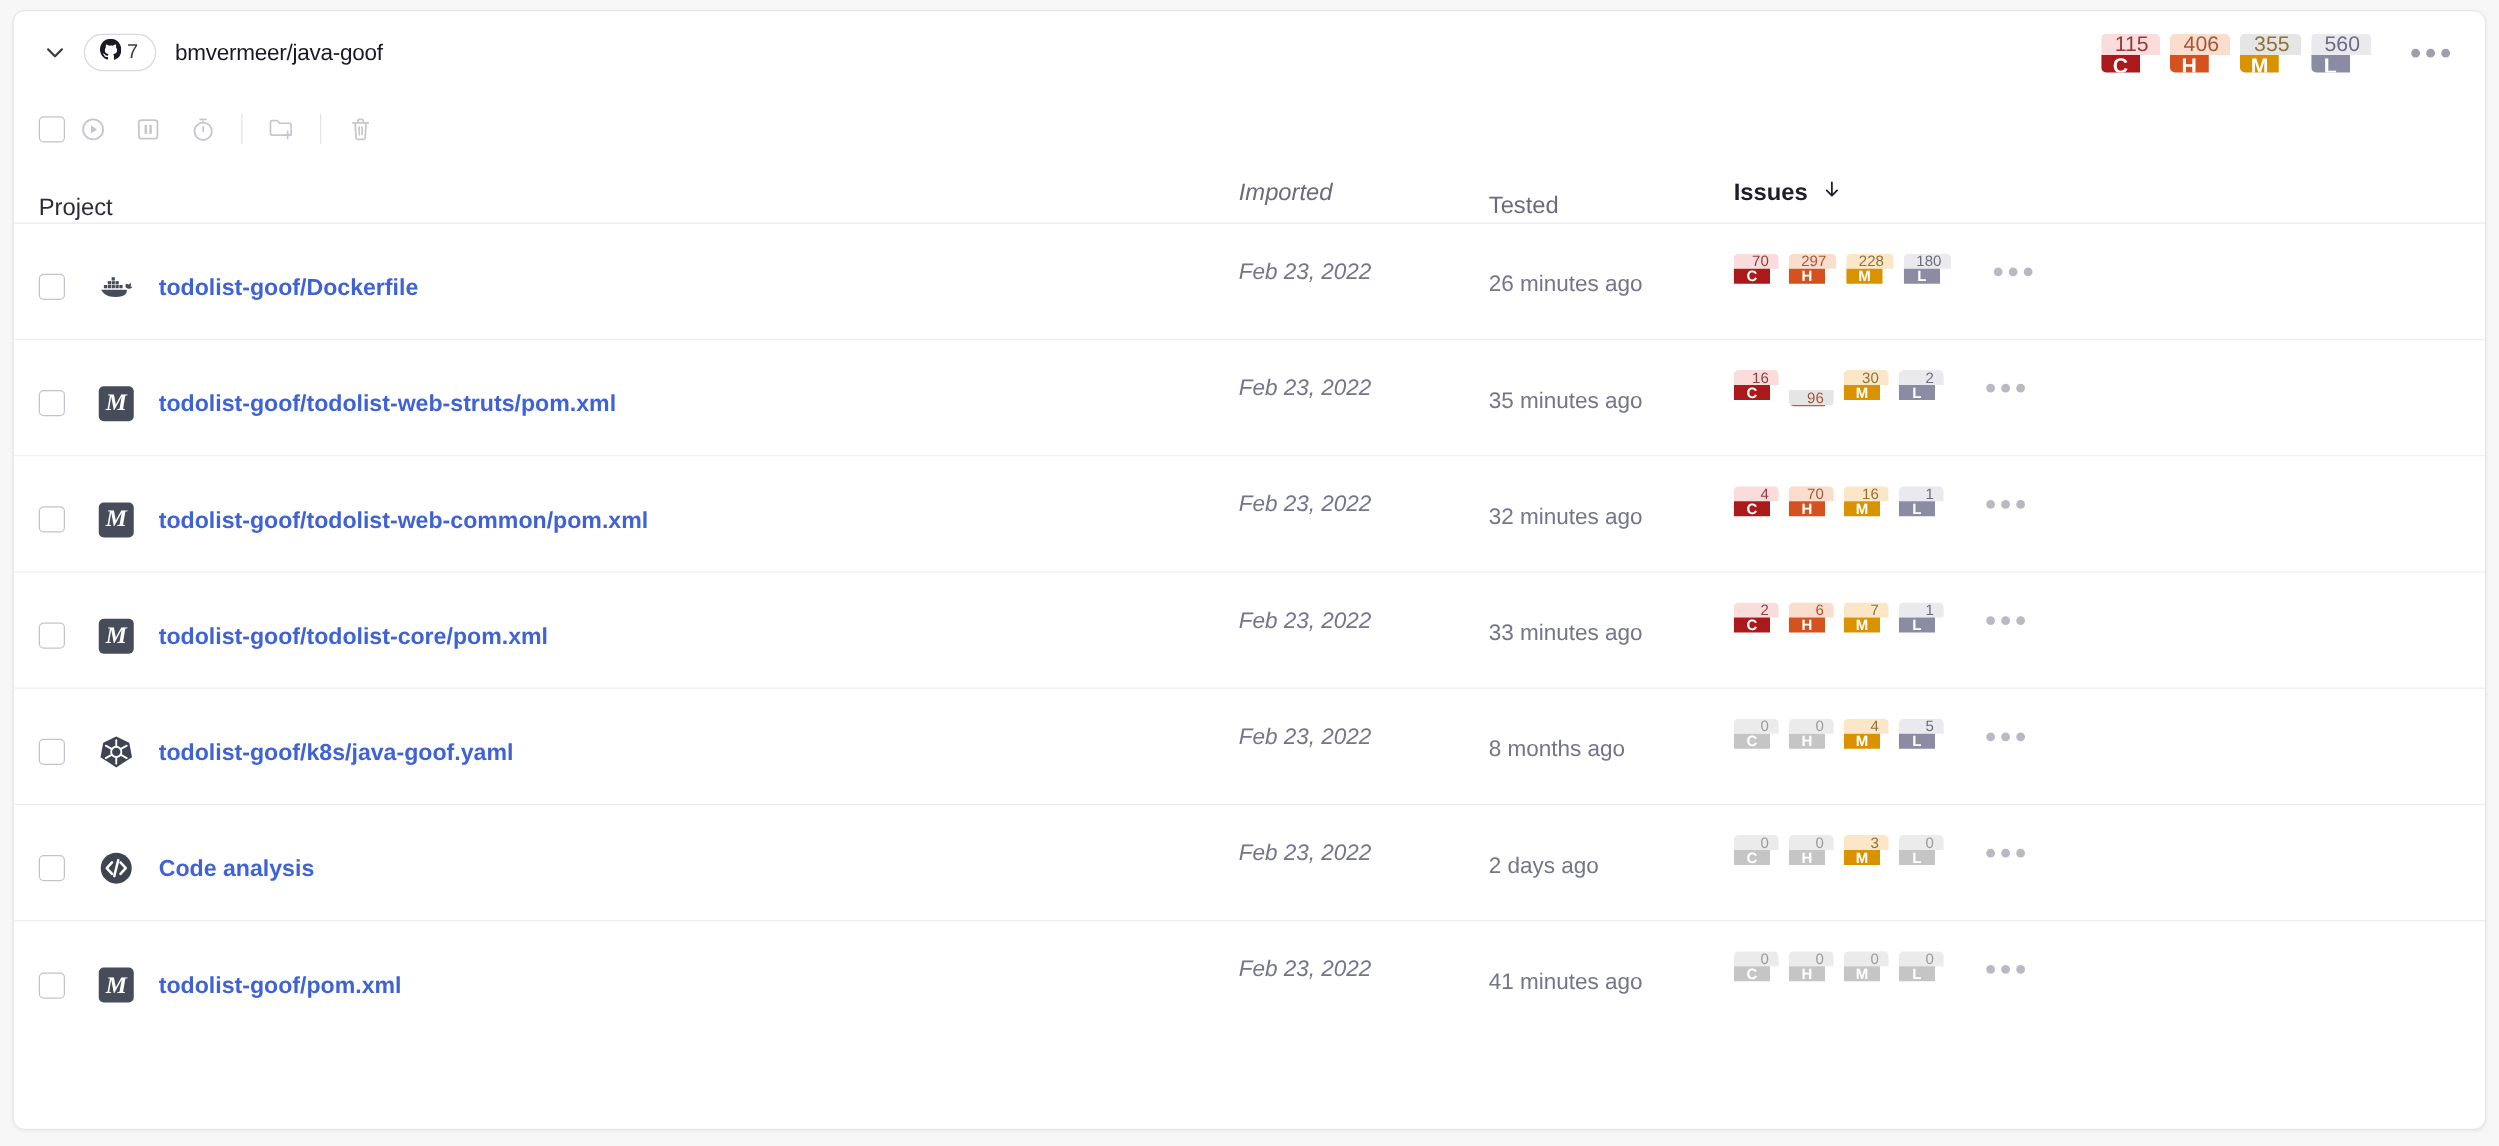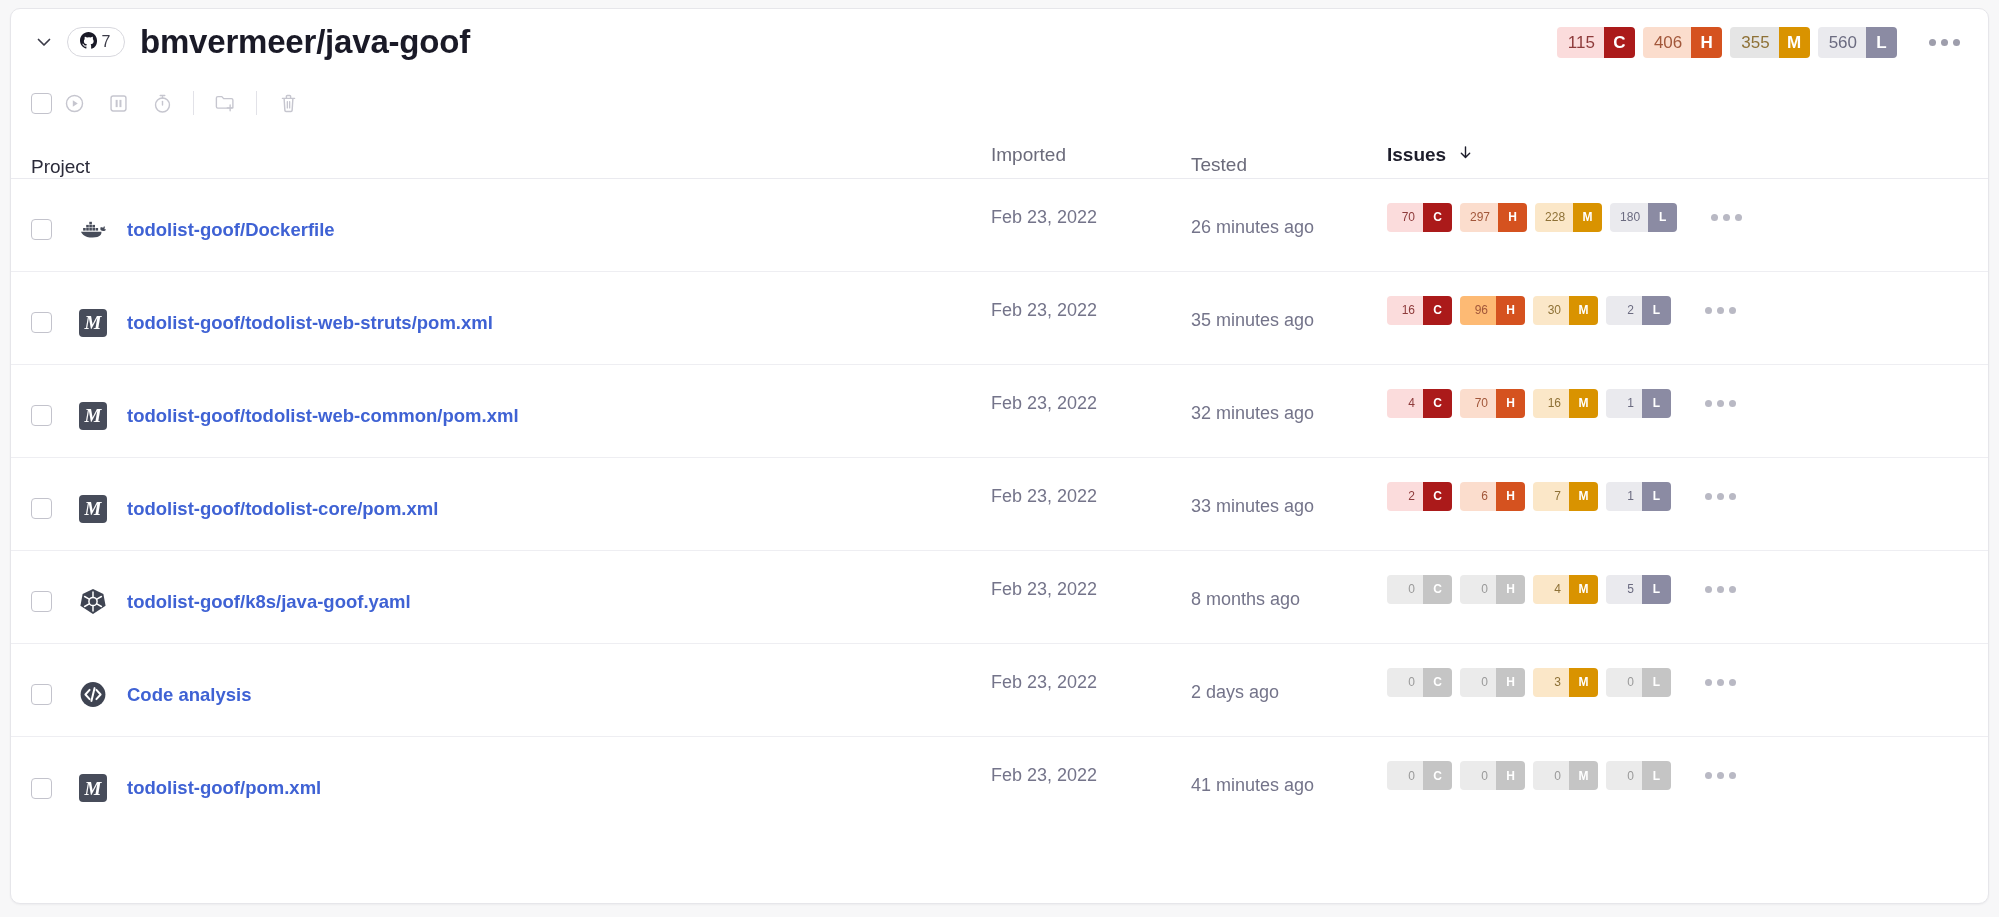--- a/index.html
+++ b/index.html
@@ -53,39 +53,40 @@
     flex: 0 0 auto;
   }
   .gh-badge .cnt {
     font-size: 16px;
     color: #3b3b48;
     line-height: 1;
   }
 
   .repo-title {
     margin-left: 15px;
-    font-size: 33px;
-    font-weight: bold;
+    font-size: 18px;
+    font-weight: normal;
     color: #1a1a27;
     letter-spacing: -0.2px;
     white-space: nowrap;
   }
 
   .hdr-spacer { flex: 1 1 auto; }
 
   .sev-group { display: flex; align-items: center; gap: 8px; flex: 0 0 auto; }
 
   
   .sev {
     display: flex; align-items: stretch;
     height: 30px;
     border-radius: 4px;
     overflow: hidden;
     cursor: pointer;
     font-size: 17px;
+    flex-direction: column;
   }
   .sev .num {
     display: flex; align-items: center; justify-content: flex-end;
     min-width: 40px;
     padding: 0 9px 0 11px;
     line-height: 1;
   }
   .sev .ltr {
     display: flex; align-items: center; justify-content: center;
     width: 31px;
@@ -147,21 +148,21 @@
   }
 
   
   .thead {
     display: flex; align-items: center;
     height: 48px;
     padding: 0 22px 0 20px;
     border-bottom: 1px solid #eaeaef;
   }
   .col-project { width: 960px; flex: 0 0 auto; margin-top: 25px; }
-  .col-imported { width: 200px; flex: 0 0 auto; }
+  .col-imported { width: 200px; flex: 0 0 auto; font-style: italic; }
   .col-tested   { width: 196px; flex: 0 0 auto; margin-top: 20px; }
   .col-issues   { flex: 1 1 auto; }
 
   .th {
     font-size: 19px;
     color: #6b6b7b;
     display: flex; align-items: center; gap: 11px;
     cursor: pointer;
   }
   .th.project { color: #2b2b3a; }
@@ -401,21 +402,21 @@
         </div>
         <div class="col-imported"><span class="cell-txt">Feb 23, 2022</span></div>
         <div class="col-tested"><span class="cell-txt">35 minutes ago</span></div>
         <div class="col-issues issues-cell">
           <div class="sev-group">
             <div class="sev">
               <span class="num" style="background: rgb(251, 220, 220); color: rgb(142, 59, 59);">16</span>
               <span class="ltr" style="background: rgb(171, 26, 26);">C</span>
             </div>
             <div class="sev">
-              <span class="num" style="background: #fdba74; color: rgb(162, 87, 58);">96</span>
+              <span class="num" style="background: #e5e5e5; color: rgb(162, 87, 58); margin-top: 16px;">96</span>
               <span class="ltr" style="background: rgb(213, 82, 31);">H</span>
             </div>
             <div class="sev">
               <span class="num" style="background: rgb(251, 231, 200); color: rgb(142, 113, 54);">30</span>
               <span class="ltr" style="background: rgb(217, 147, 0);">M</span>
             </div>
             <div class="sev">
               <span class="num" style="background: rgb(234, 234, 238); color: rgb(107, 107, 128);">2</span>
               <span class="ltr" style="background: rgb(139, 139, 163);">L</span>
             </div>

